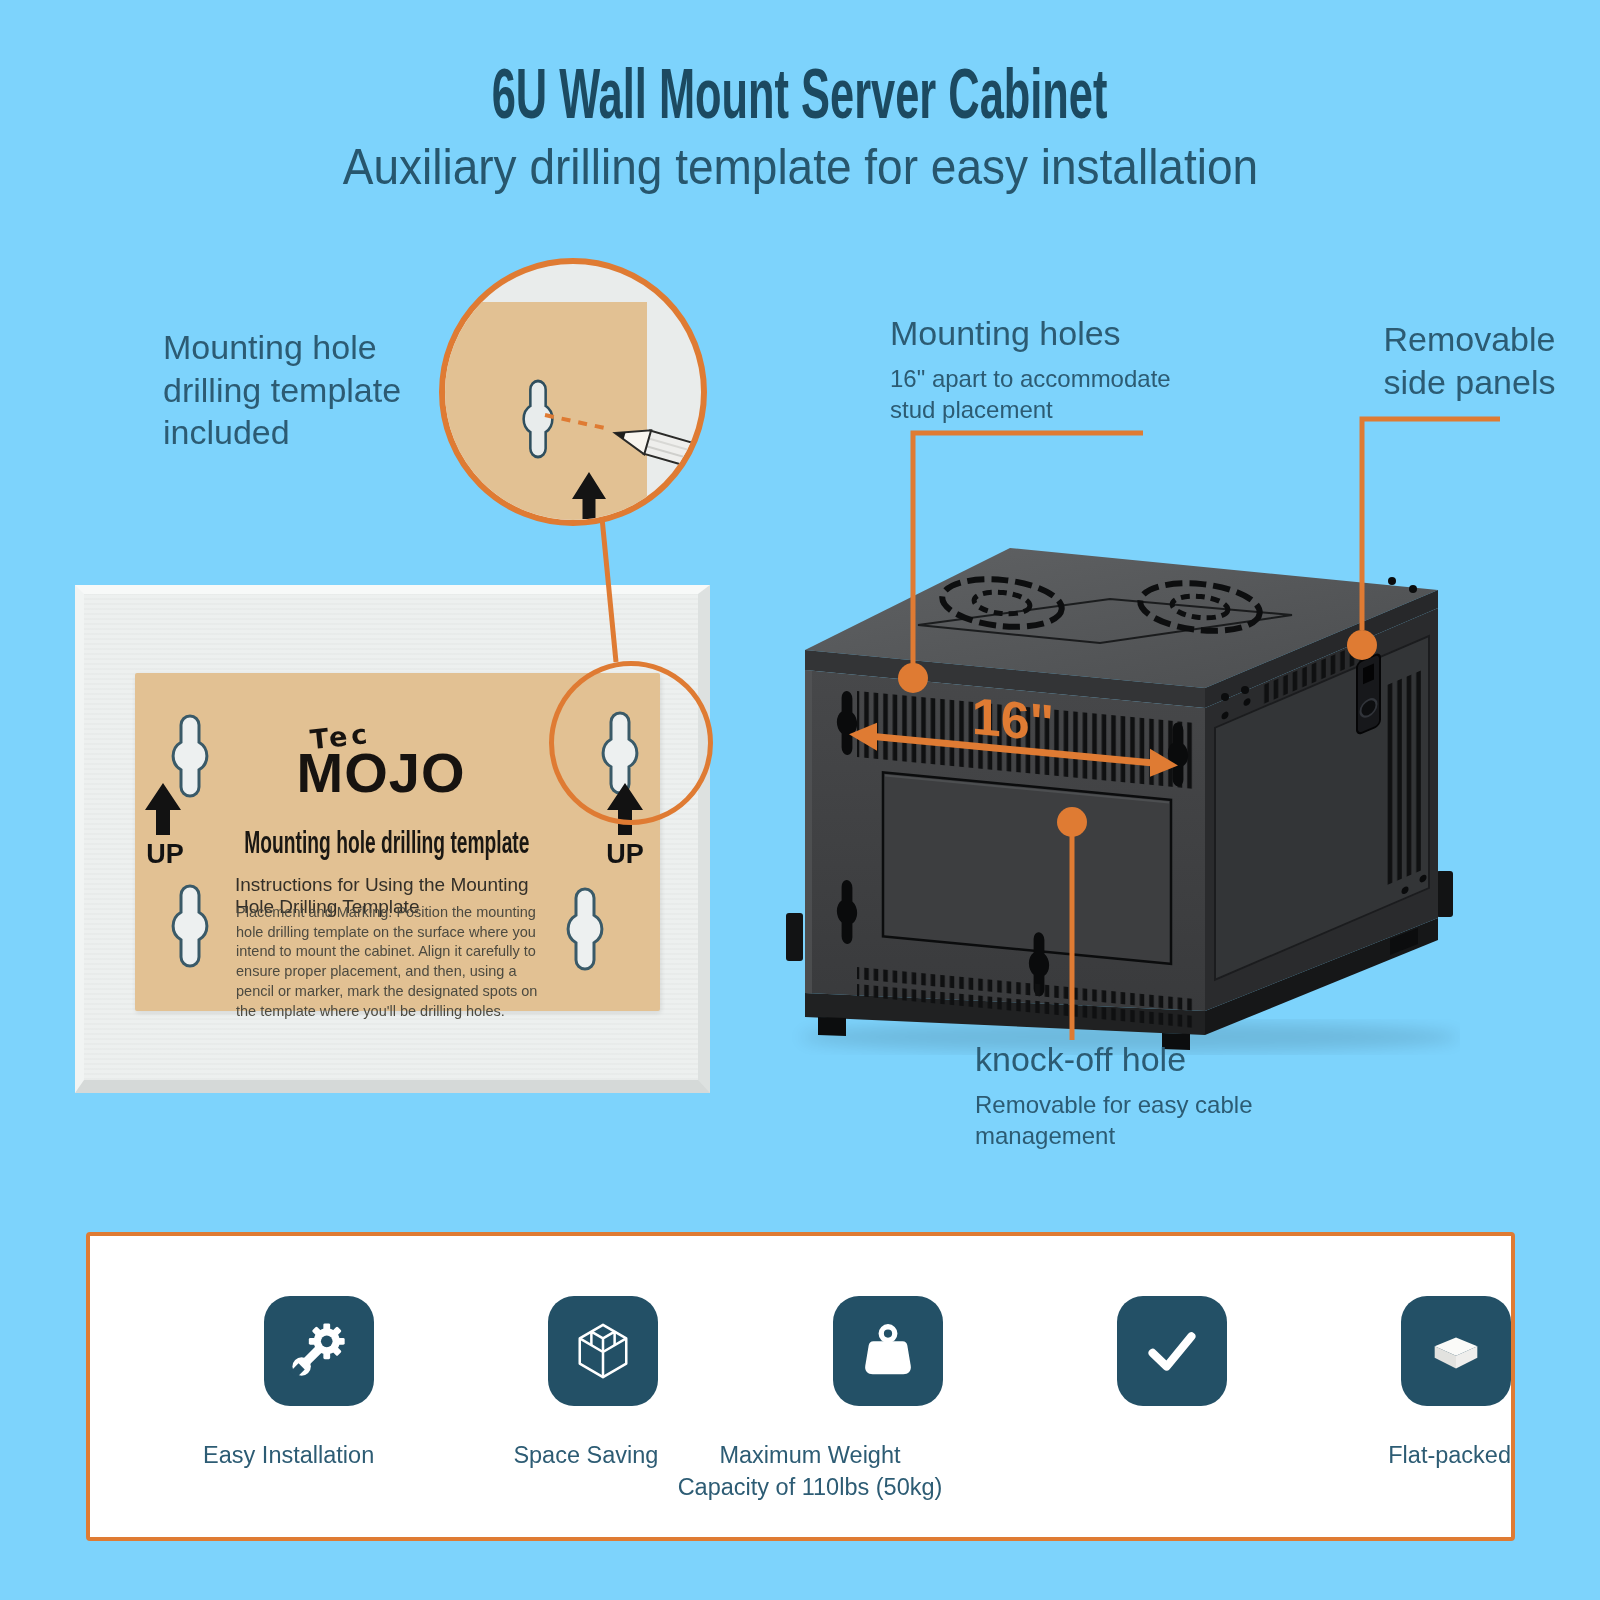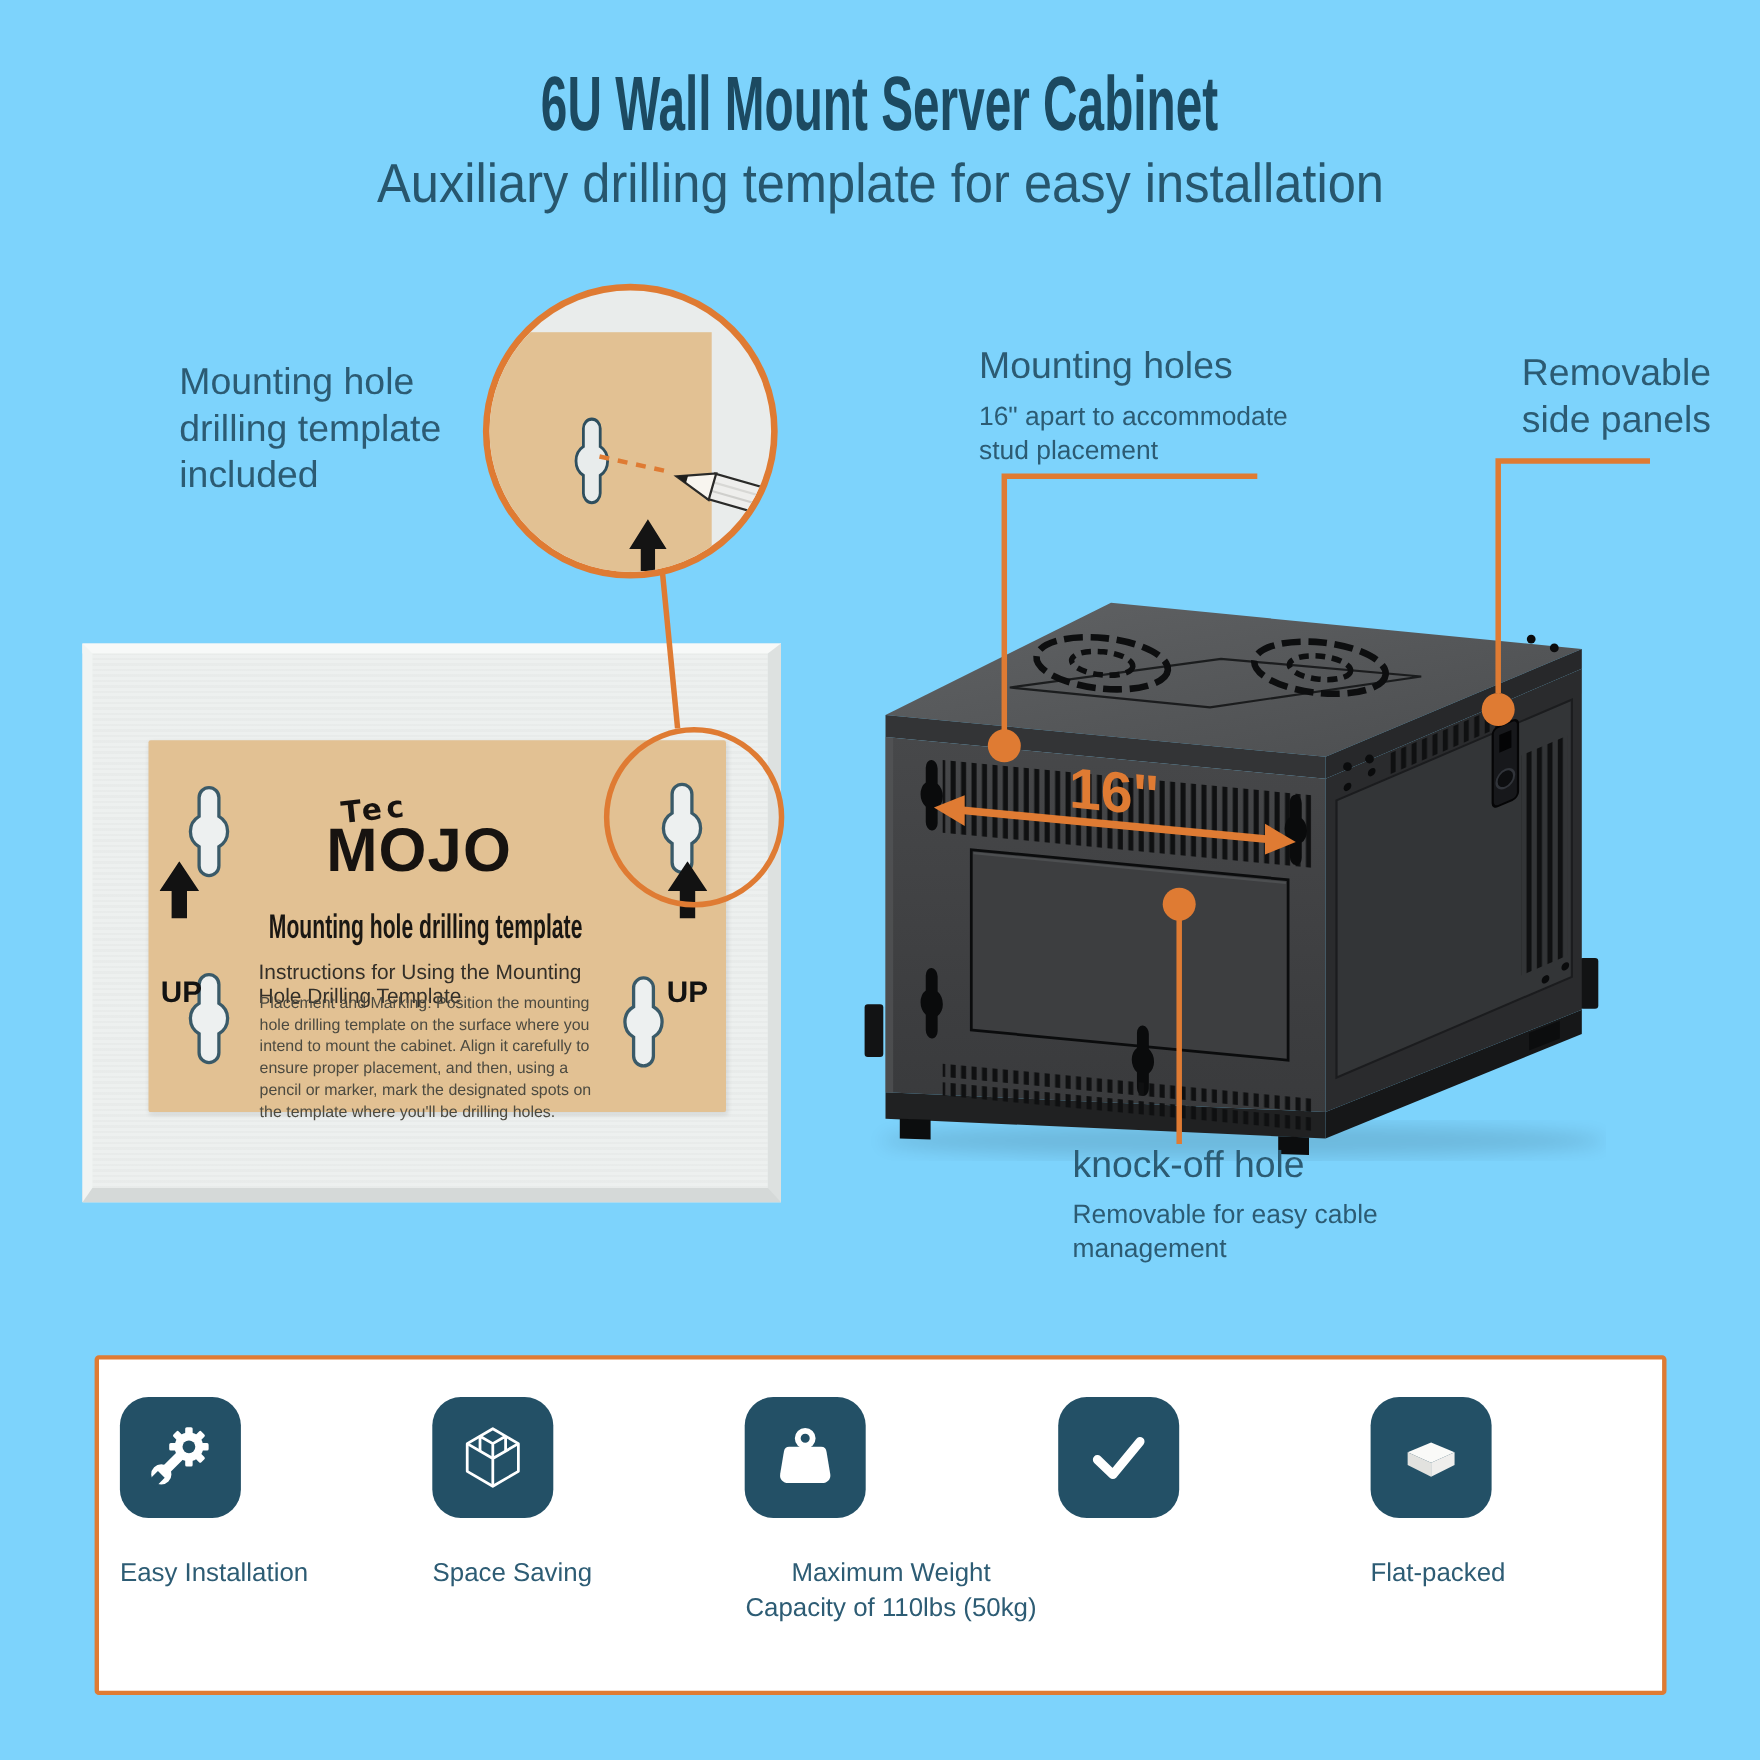--- a/index.html
+++ b/index.html
@@ -27,21 +27,21 @@
   .wall{position:absolute;left:75px;top:585px;width:635px;height:508px;background:#edf0ef;
         background-image:repeating-linear-gradient(0deg,rgba(0,0,0,0.02) 0 2px,transparent 2px 5px);
         border-top:9px solid #f7f9f8;border-left:9px solid #f1f4f3;
         border-right:12px solid #dde1e0;border-bottom:13px solid #d5d9d8;
         box-sizing:border-box;z-index:1;}
   .template{position:absolute;left:51px;top:79px;width:525px;height:338px;background:#E2C193;border-radius:2px;
             box-shadow:1px 2px 5px rgba(0,0,0,0.10);}
   .kh-svg{position:absolute;width:48px;height:96px;}
   .up-arrow{position:absolute;width:36px;height:52px;}
   .up-label{position:absolute;width:60px;text-align:center;font-size:27px;font-weight:800;color:#121212;
-            font-family:"Liberation Sans",sans-serif;margin-top:48px;}
+            font-family:"Liberation Sans",sans-serif;}
   .brand{position:absolute;left:100px;top:48px;width:300px;text-align:center;color:#171310;}
   .brand-top{display:inline-block;font-family:"DejaVu Sans",sans-serif;font-size:27px;font-weight:700;
              letter-spacing:4px;transform:rotate(-6deg);margin-right:88px;}
   .brand-bottom{margin-top:-4px;font-size:56px;font-weight:800;letter-spacing:1px;line-height:0.9;
                 margin-right:8px;}
   .tpl-heading{position:absolute;left:0;right:22px;top:152px;text-align:center;white-space:nowrap;
                font-size:31px;font-weight:800;color:#1a1713;}
   .tpl-heading .squish{display:inline-block;transform:scaleX(0.62);transform-origin:center;}
   .tpl-instr-title{position:absolute;left:100px;top:201px;width:312px;font-size:19px;font-weight:400;
                    color:#332f28;}
@@ -50,21 +50,21 @@
   
   .ring-highlight{position:absolute;left:549px;top:661px;width:154px;height:154px;border-radius:50%;
                   border:5px solid #DF7B33;z-index:6;}
   
   #cabinet{position:absolute;left:780px;top:515px;z-index:2;}
   
   #overlay{position:absolute;left:0;top:0;z-index:6;pointer-events:none;}
   
   .features-box{position:absolute;left:86px;top:1232px;width:1429px;height:309px;border:4px solid #DF7B33;
                 border-radius:4px;box-sizing:border-box;display:flex;z-index:2;background:#fff;}
-  .feature{flex:1;display:flex;flex-direction:column;align-items:flex-start;padding-top:34px;margin-left:19px;}
+  .feature{flex:1;display:flex;flex-direction:column;align-items:flex-end;padding-top:60px;margin-left:19px;}
   .tile{width:110px;height:110px;border-radius:26px;background:#235066;display:flex;align-items:center;
         justify-content:center;}
   .feat-label{margin-top:34px;font-size:23.5px;line-height:1.35;color:#2D5C74;text-align:center;max-width:250px;}
   .feature:nth-child(3) .feat-label{max-width:320px;}
   .feature:nth-child(4) .feat-label{max-width:210px;}
 </style>
 </head>
 <body>
 
 <svg width="0" height="0" style="position:absolute" aria-hidden="true">

